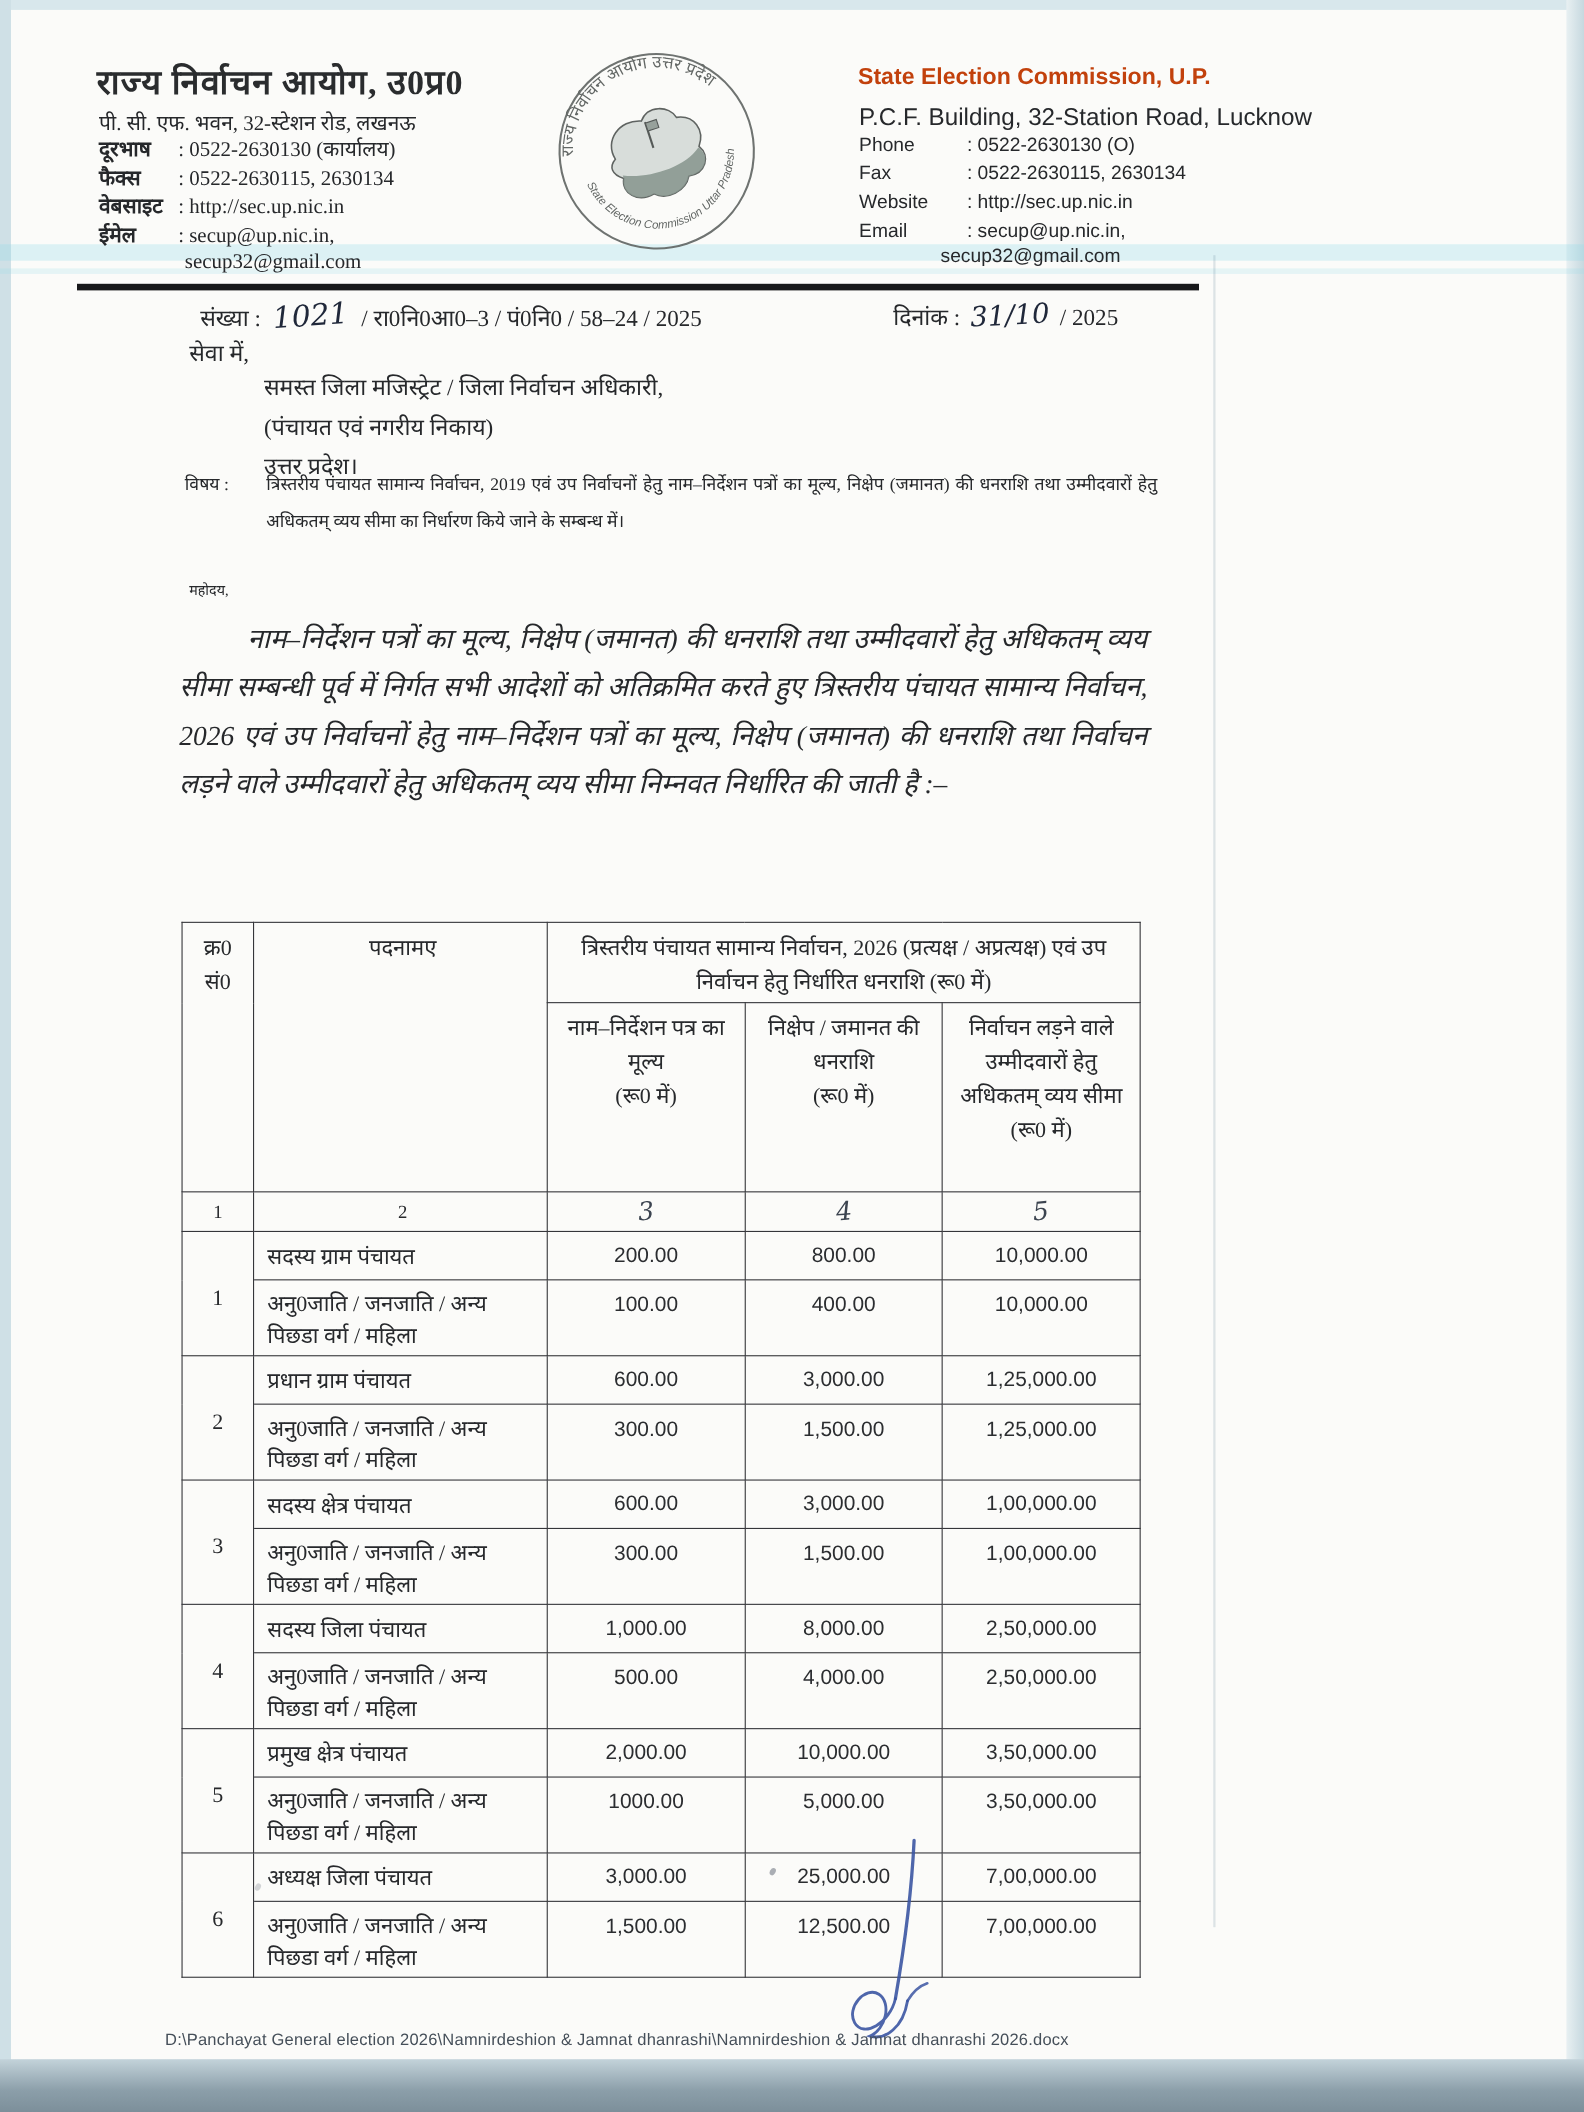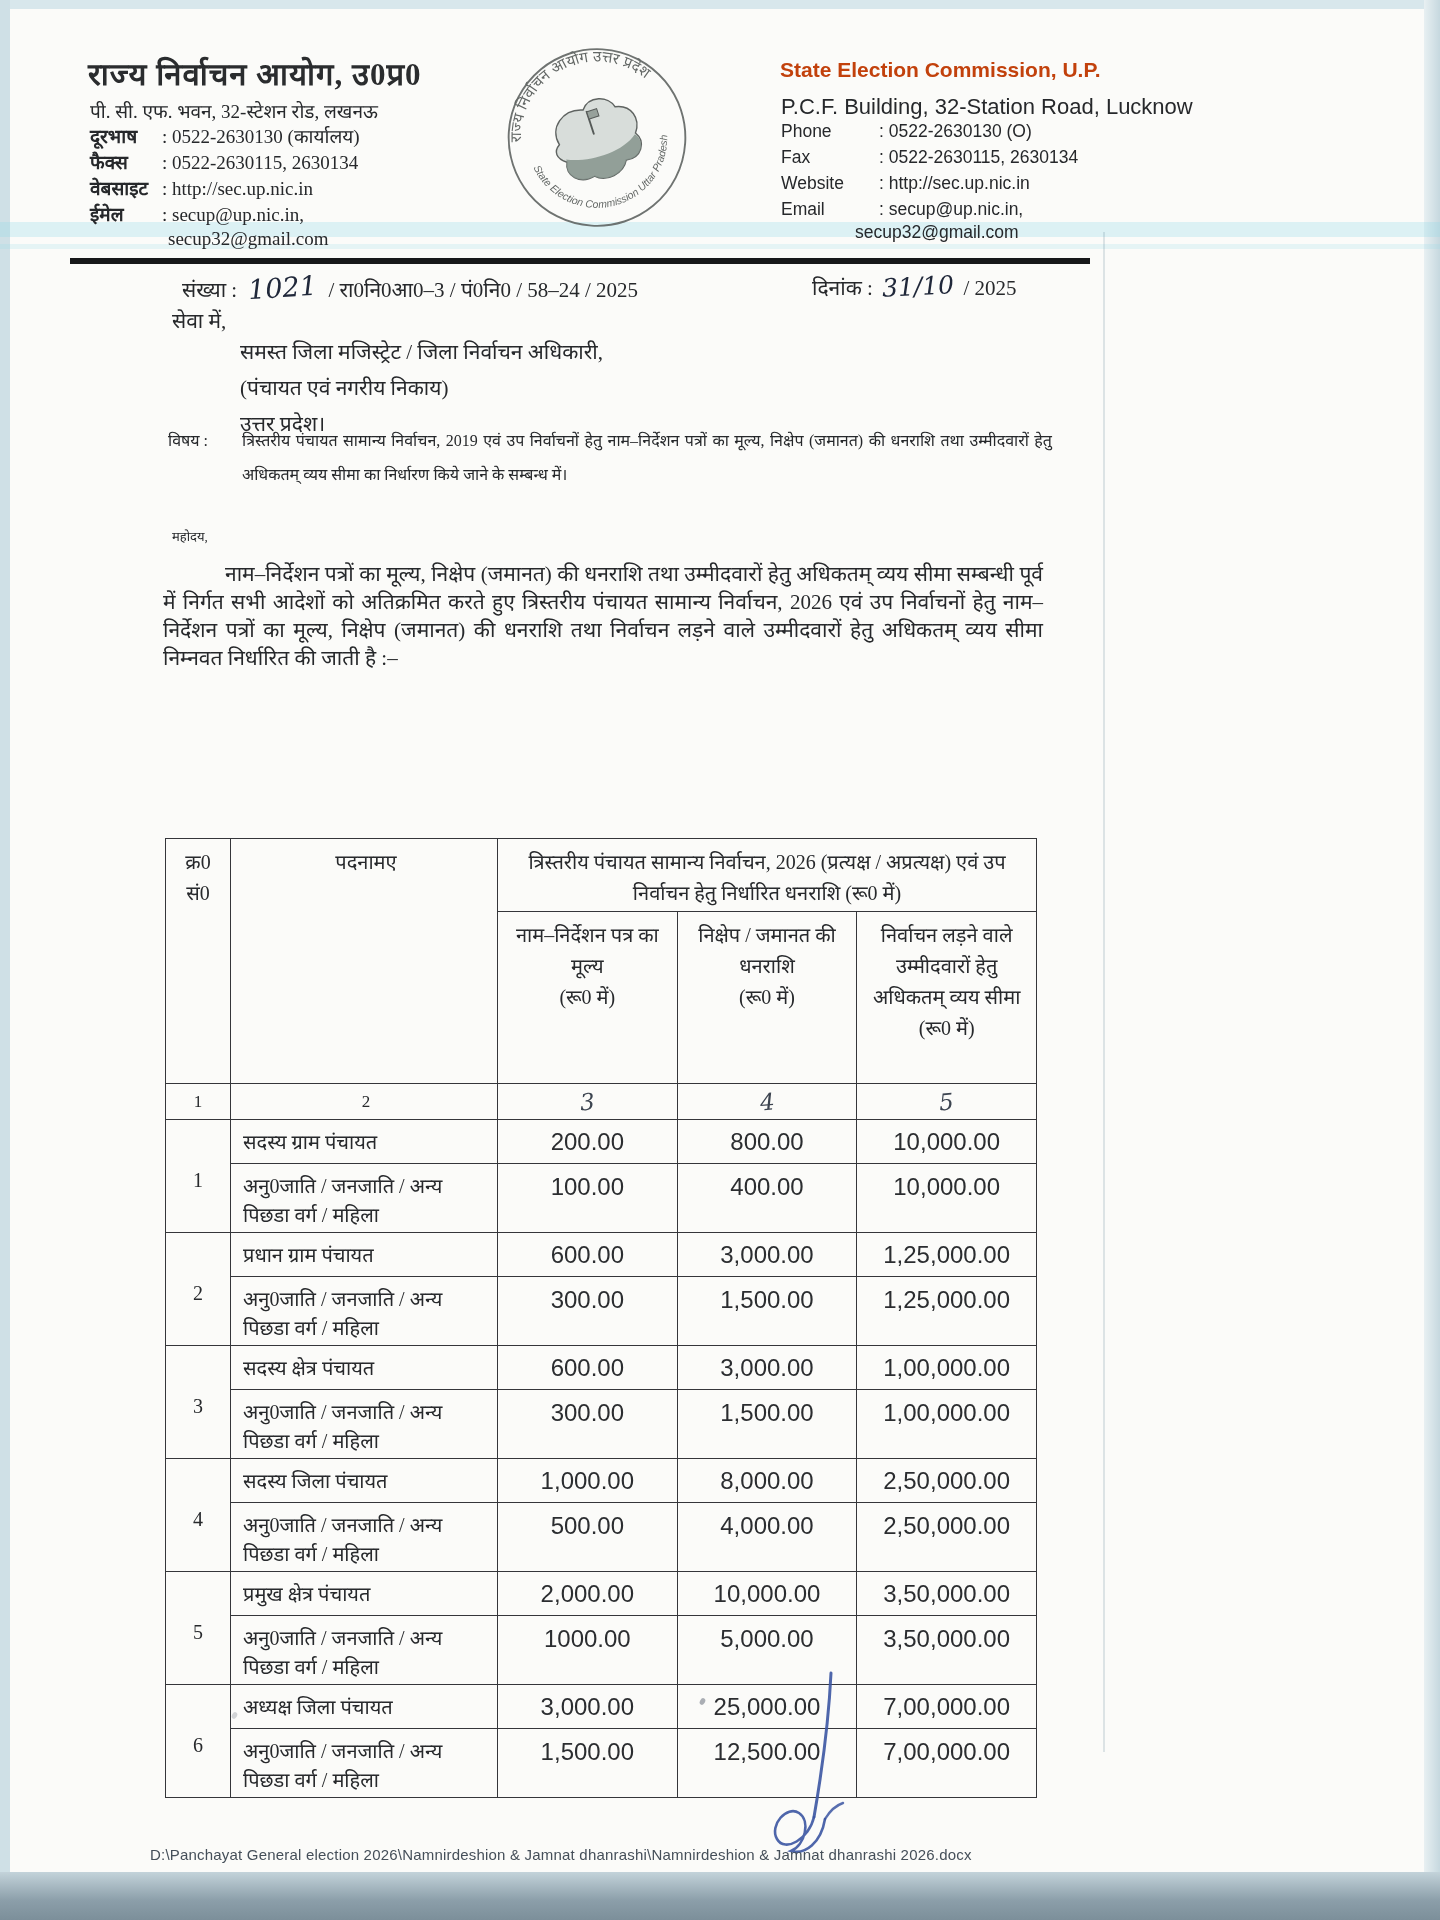--- a/index.html
+++ b/index.html
@@ -47,34 +47,34 @@
   .ref-right{position:absolute;left:630px;top:0;}
 
   .seva{left:172px;top:306px;font-size:21px;}
   .recipient{left:240px;top:334px;font-size:21px;line-height:36px;}
 
   .subject{left:168px;top:424px;width:884px;display:flex;font-size:16px;line-height:34px;}
   .subject .lbl{width:74px;flex:none;}
   .subject .txt{flex:1;text-align:justify;}
 
   .mahoday{left:172px;top:527px;font-size:13px;}
-  .para{left:163px;top:560px;width:880px;font-size:21px;line-height:28px;text-align:justify;text-indent:62px;}
+  .para{left:163px;top:560px;width:880px;font-size:25px;line-height:44px;text-align:justify;text-indent:62px;font-style:italic;}
 
   
   .tbl-wrap{left:165px;top:838px;}
   table{border-collapse:collapse;table-layout:fixed;width:872px;}
   td{border:1.6px solid #35363a;padding:2px 8px;font-size:20px;color:#27292c;overflow:hidden;}
   .preline{white-space:pre-line;}
   .c-sn{width:48px;text-align:center;vertical-align:top;padding-top:10px;}
   .c-name{width:246px;text-align:left;padding-left:12px;}
   .c3{width:196px;text-align:center;}
   .c4{width:183px;text-align:center;}
   .c5{width:199px;text-align:center;}
   .th{text-align:center;vertical-align:top;padding-top:8px;line-height:31px;}
-  .num{font-size:24px;font-family:"Liberation Sans",sans-serif;color:#2b2d30;}
+  .num{font-size:19px;font-family:"Liberation Sans",sans-serif;color:#2b2d30;}
   tr.main td{vertical-align:middle;}
   tr.sub td{vertical-align:top;padding-top:8px;line-height:29px;}
   .numrow td{text-align:center;vertical-align:middle;font-size:17px;}
   .hw-col{display:inline-block;font-family:"DejaVu Serif",serif;font-style:italic;font-size:23px;color:#3c4450;transform:rotate(-5deg);}
 
   .signature{left:735px;top:1655px;width:170px;height:215px;}
   .footer{left:150px;top:1846px;font-size:15px;color:#454f59;font-family:"Liberation Sans",sans-serif;letter-spacing:.2px;}
 </style>
 </head>
 <body>

